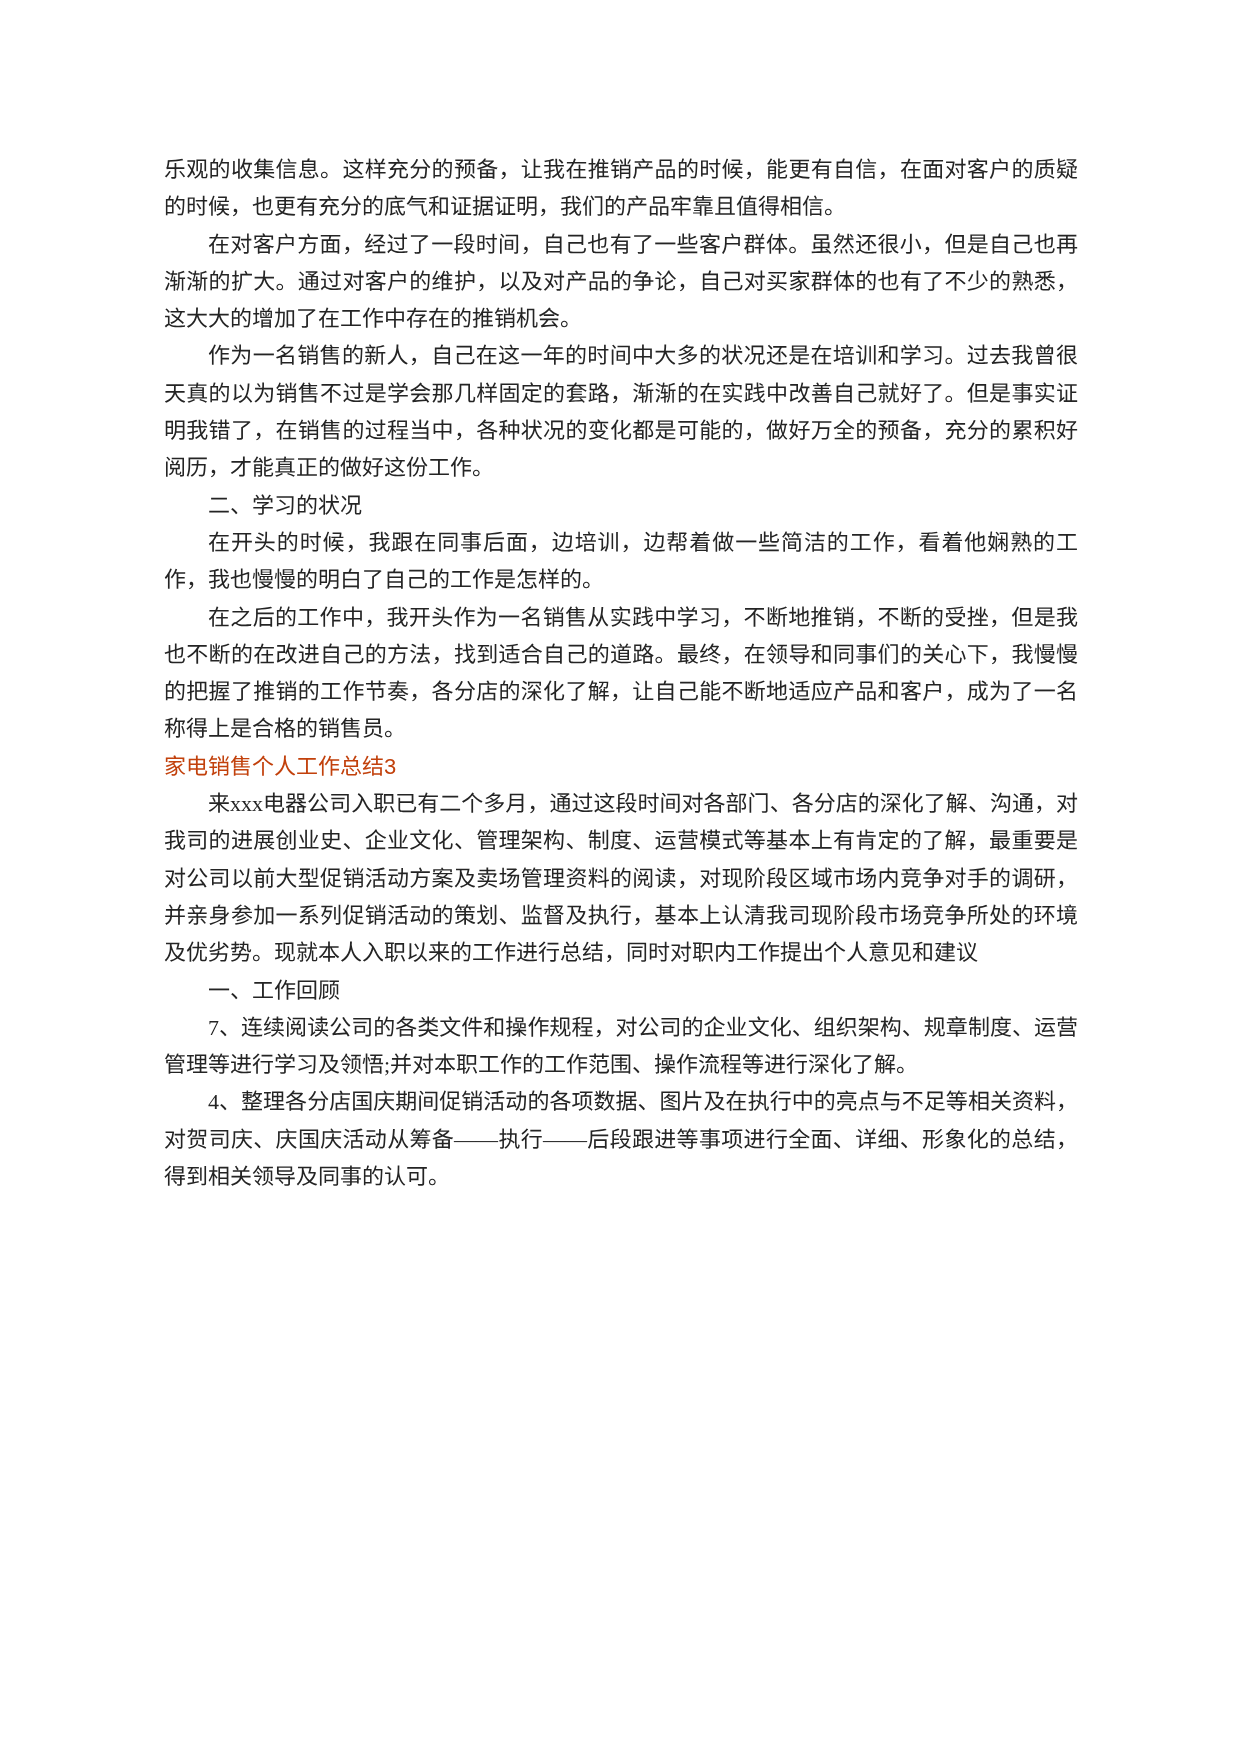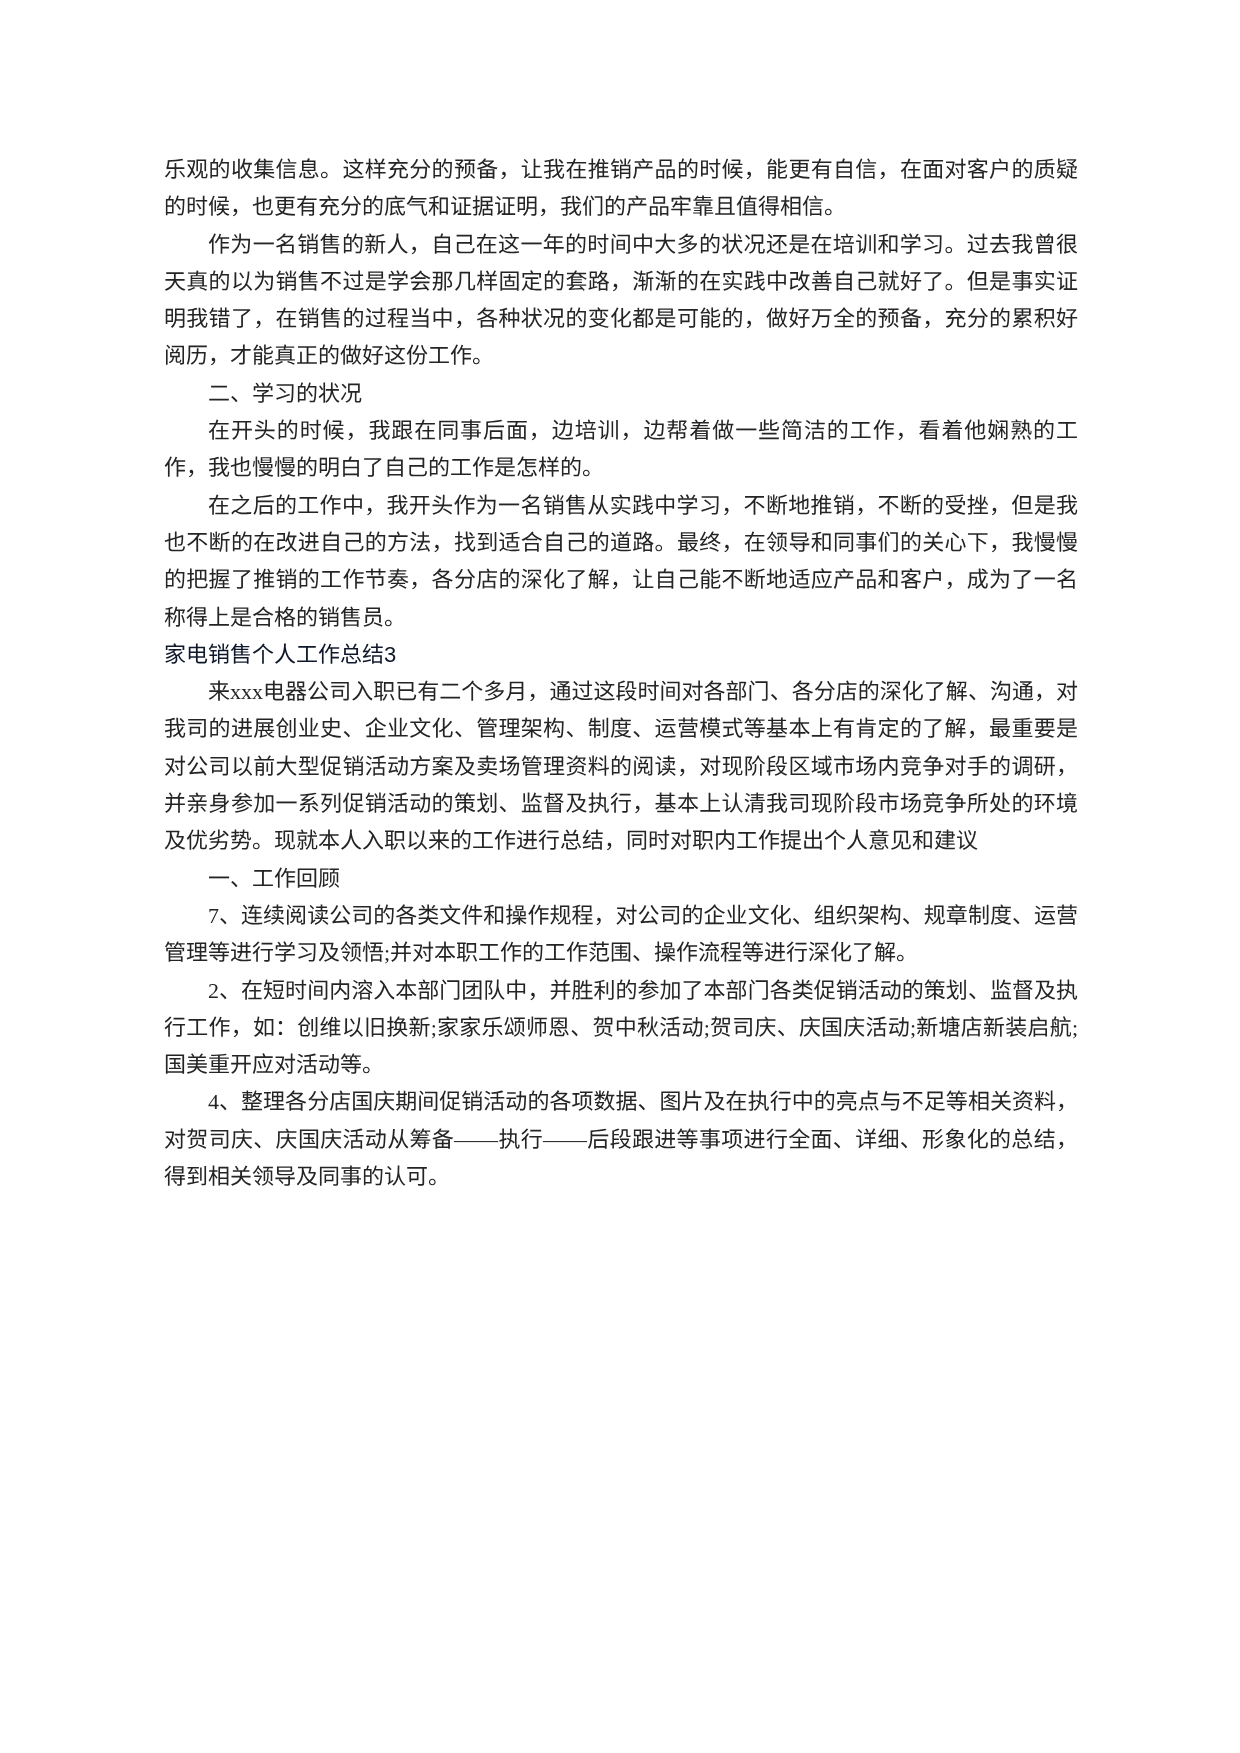--- a/index.html
+++ b/index.html
@@ -28,31 +28,31 @@
     color: #242424;
     text-align: justify;
     word-break: break-all;
   }
   .doc-page p.indent {
     text-indent: 2em;
   }
   .doc-page p.title {
     text-indent: 0;
     font-family: "Liberation Sans", "DejaVu Sans", sans-serif;
-    color: #0f172a;
+    color: #c2410c;
   }
 </style>
 </head>
 <body>
 
 <div class="doc-page">
   <p class="noindent">乐观的收集信息。这样充分的预备，让我在推销产品的时候，能更有自信，在面对客户的质疑的时候，也更有充分的底气和证据证明，我们的产品牢靠且值得相信。</p>
+  <p class="indent">在对客户方面，经过了一段时间，自己也有了一些客户群体。虽然还很小，但是自己也再渐渐的扩大。通过对客户的维护，以及对产品的争论，自己对买家群体的也有了不少的熟悉，这大大的增加了在工作中存在的推销机会。</p>
   <p class="indent">作为一名销售的新人，自己在这一年的时间中大多的状况还是在培训和学习。过去我曾很天真的以为销售不过是学会那几样固定的套路，渐渐的在实践中改善自己就好了。但是事实证明我错了，在销售的过程当中，各种状况的变化都是可能的，做好万全的预备，充分的累积好阅历，才能真正的做好这份工作。</p>
   <p class="indent">二、学习的状况</p>
   <p class="indent">在开头的时候，我跟在同事后面，边培训，边帮着做一些简洁的工作，看着他娴熟的工作，我也慢慢的明白了自己的工作是怎样的。</p>
   <p class="indent">在之后的工作中，我开头作为一名销售从实践中学习，不断地推销，不断的受挫，但是我也不断的在改进自己的方法，找到适合自己的道路。最终，在领导和同事们的关心下，我慢慢的把握了推销的工作节奏，各分店的深化了解，让自己能不断地适应产品和客户，成为了一名称得上是合格的销售员。</p>
   <p class="title">家电销售个人工作总结3</p>
   <p class="indent">来xxx电器公司入职已有二个多月，通过这段时间对各部门、各分店的深化了解、沟通，对我司的进展创业史、企业文化、管理架构、制度、运营模式等基本上有肯定的了解，最重要是对公司以前大型促销活动方案及卖场管理资料的阅读，对现阶段区域市场内竞争对手的调研，并亲身参加一系列促销活动的策划、监督及执行，基本上认清我司现阶段市场竞争所处的环境及优劣势。现就本人入职以来的工作进行总结，同时对职内工作提出个人意见和建议</p>
   <p class="indent">一、工作回顾</p>
   <p class="indent">7、连续阅读公司的各类文件和操作规程，对公司的企业文化、组织架构、规章制度、运营管理等进行学习及领悟;并对本职工作的工作范围、操作流程等进行深化了解。</p>
-  <p class="indent">2、在短时间内溶入本部门团队中，并胜利的参加了本部门各类促销活动的策划、监督及执行工作，如：创维以旧换新;家家乐颂师恩、贺中秋活动;贺司庆、庆国庆活动;新塘店新装启航;国美重开应对活动等。</p>
   <p class="indent">4、整理各分店国庆期间促销活动的各项数据、图片及在执行中的亮点与不足等相关资料，对贺司庆、庆国庆活动从筹备——执行——后段跟进等事项进行全面、详细、形象化的总结，得到相关领导及同事的认可。</p>
 </div>
 
 </body></html>

